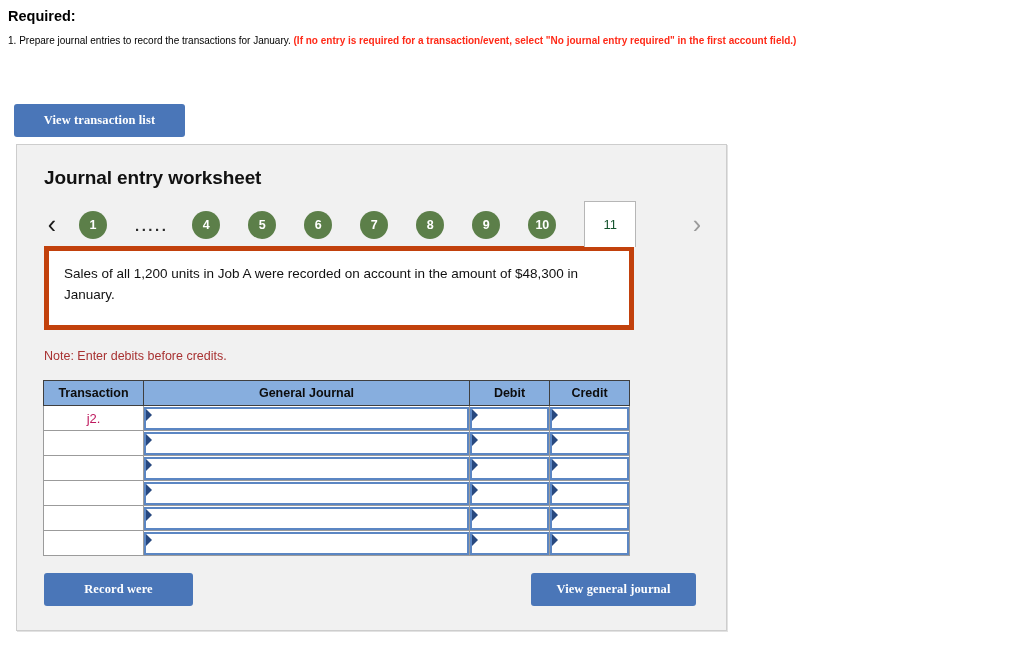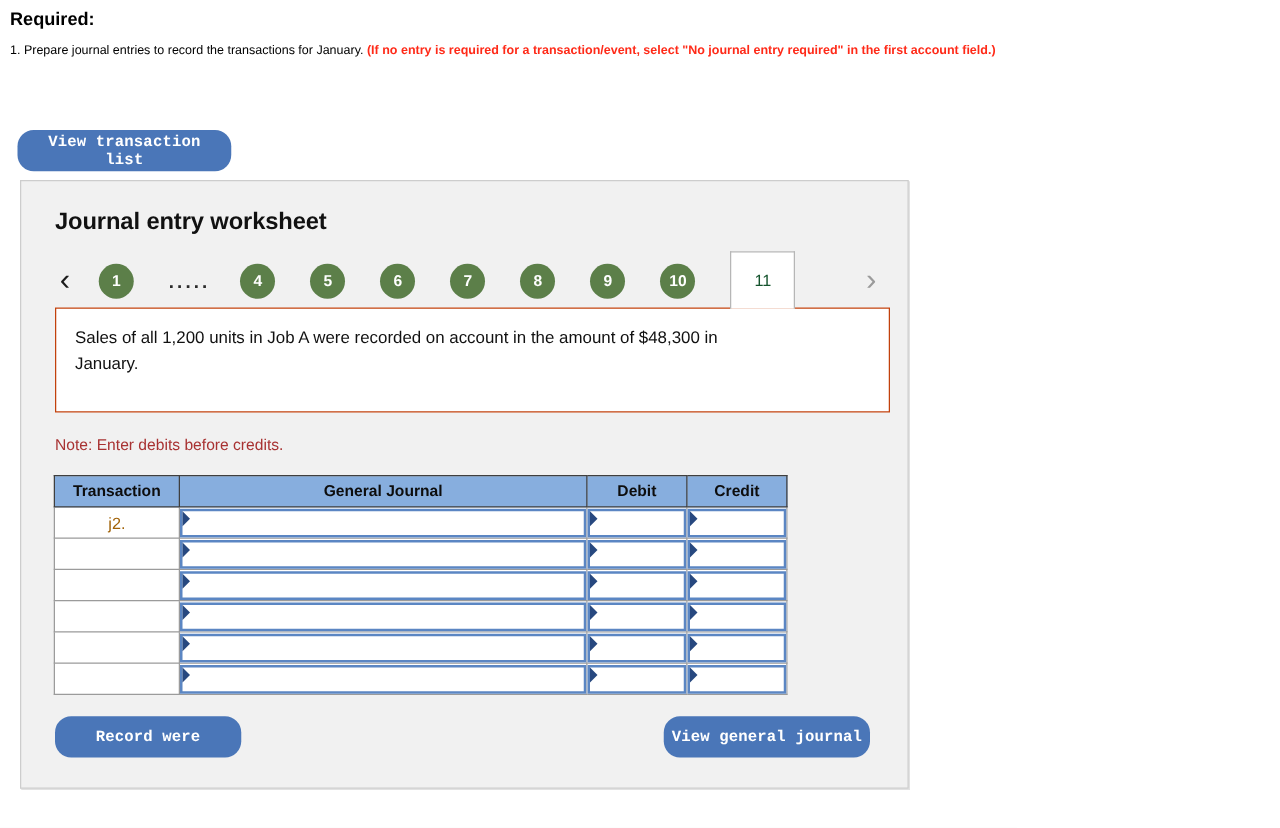--- a/index.html
+++ b/index.html
@@ -45,23 +45,23 @@
   
   .btn {
     display: inline-flex;
     align-items: center;
     justify-content: center;
     background: #4a76b8;
     color: #ffffff;
     font-size: 12.5px;
     font-weight: bold;
     border: none;
-    border-radius: 13px;
+    border-radius: 3px;
     cursor: pointer;
-    font-family: Liberation Mono, monospace;
+    font-family: Liberation Serif, serif;
     letter-spacing: 0.1px;
   }
   #view-transaction-list {
     position: absolute;
     left: 14px;
     top: 104px;
     width: 171px;
     height: 33px;
   }
 
@@ -163,24 +163,24 @@
     cursor: pointer;
     position: relative;
     z-index: 3;
   }
 
   
   .desc-box {
     position: absolute;
     left: 27px;
     top: 101px;
-    width: 668px;
+    width: 590px;
     height: 84px;
     background: #ffffff;
-    border: 1px solid #c2410c;
+    border: 5px solid #c2410c;
     z-index: 2;
   }
   .desc-text {
     position: absolute;
     left: 15px;
     top: 12px;
     width: 560px;
     font-size: 13.5px;
     color: #111111;
     line-height: 21px;
@@ -220,21 +220,21 @@
     background: #ffffff;
   }
   .col-trans { width: 100px; }
   .col-gj { width: 326px; }
   .col-debit { width: 80px; }
   .col-credit { width: 80px; }
 
   .cell-trans {
     text-align: center;
     font-size: 13px;
-    color: #a16207;
+    color: #be185d;
     vertical-align: middle;
   }
 
   .fieldcell { padding: 0 !important; border: 1px solid #9b9b9b !important; }
   .field {
     position: relative;
     width: 100%;
     height: 23px;
     background: #ffffff;
     border-top: 2px solid #5b86c3;

